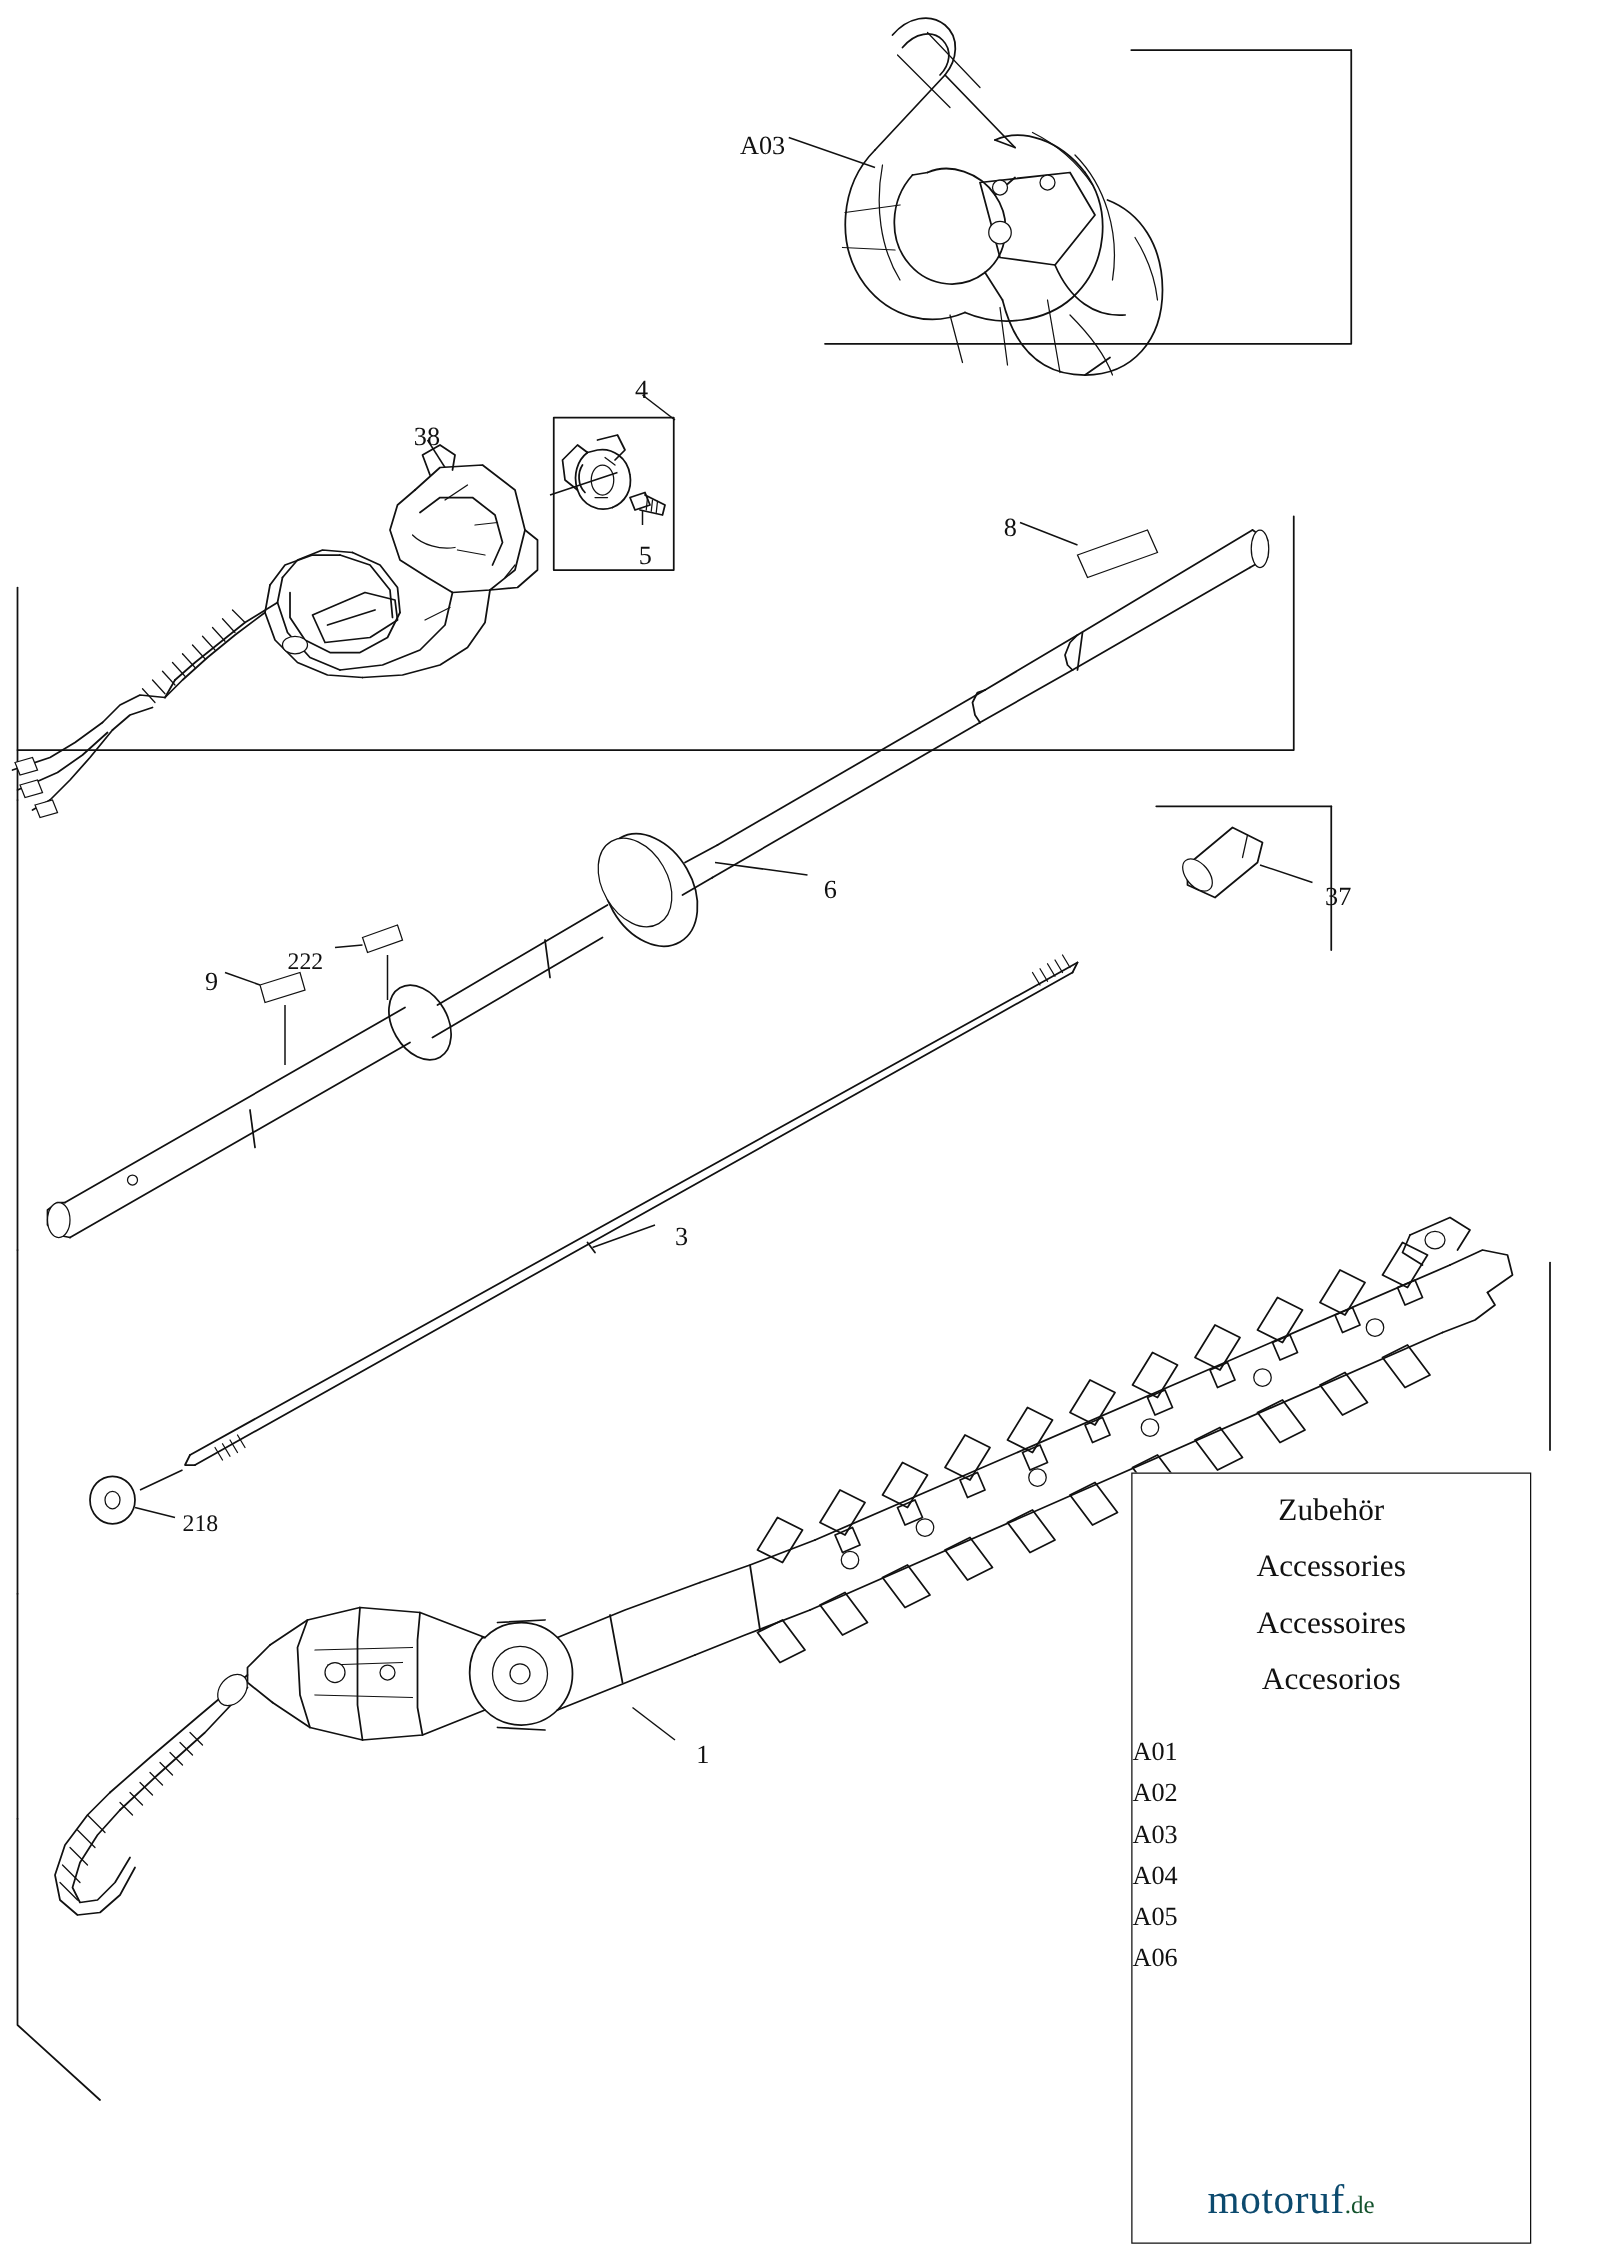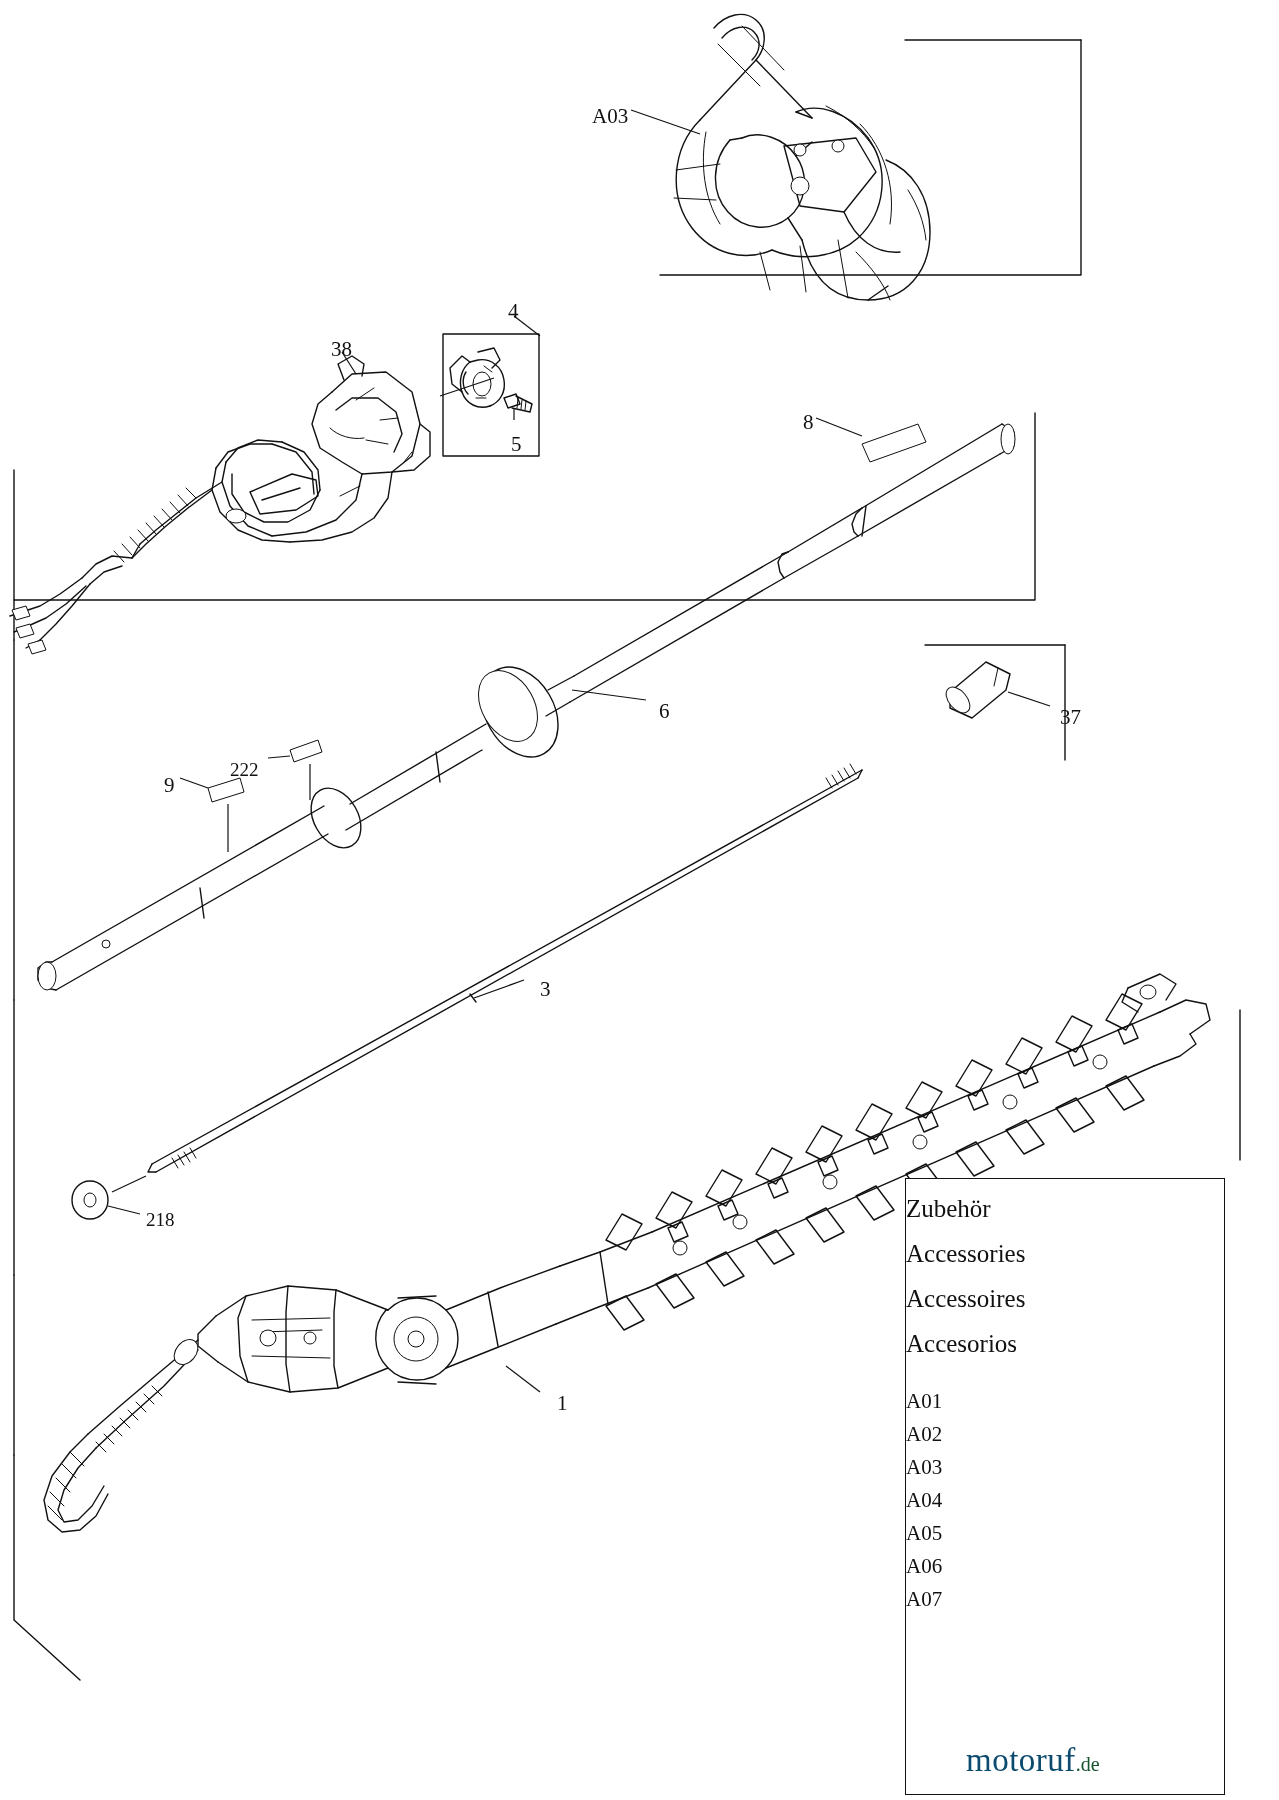--- a/index.html
+++ b/index.html
@@ -2,21 +2,21 @@
 <html><head>
 <meta charset="utf-8">
 <style>
   html,body{margin:0;padding:0;background:#ffffff;}
   body{width:1279px;height:1800px;position:relative;font-family:"Liberation Serif",serif;color:#111;overflow:hidden;}
   #sheet{position:absolute;inset:0;}
   svg.diagram{position:absolute;top:0;left:0;width:1279px;height:1800px;}
   .lbl{position:absolute;font-family:"Liberation Serif",serif;font-size:21px;color:#111;white-space:nowrap;}
   .lbl.small{font-size:19px;}
   #legend{position:absolute;left:905px;top:1178px;width:318px;height:615px;border:1.5px solid #111;background:#fff;}
-  #legend .title{text-align:left;font-size:25px;line-height:31px;margin-top:14px;}
+  #legend .title{text-align:center;font-size:25px;line-height:31px;margin-top:14px;}
   #legend .codes{margin-top:26px;font-size:21px;line-height:33px;}
   #wm{position:absolute;left:966px;top:1742px;width:250px;height:44px;}
   #wm .wm-text{font-family:"Liberation Serif",serif;font-size:33px;color:#0c4a6e;letter-spacing:.5px;}
   #wm .wm-de{font-size:20px;color:#14532d;}
 </style>
 </head>
 <body>
 
 <div id="sheet">
 
@@ -382,21 +382,20 @@
     <div class="title">Accessories</div>
     <div class="title">Accessoires</div>
     <div class="title">Accesorios</div>
     <div class="codes">
       <div>A01</div>
       <div>A02</div>
       <div>A03</div>
       <div>A04</div>
       <div>A05</div>
       <div>A06</div>
-      <div>A07</div>
     </div>
   </div>
 
   <div id="wm">
     <span class="wm-text">motoruf</span><span class="wm-de">.de</span>
   </div>
 
 </div>
 
 </body></html>

